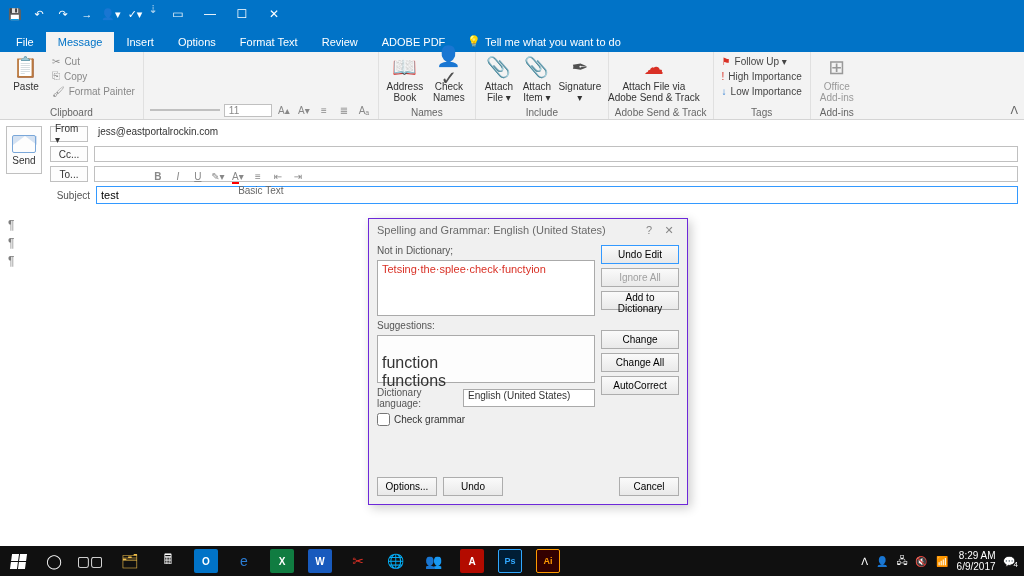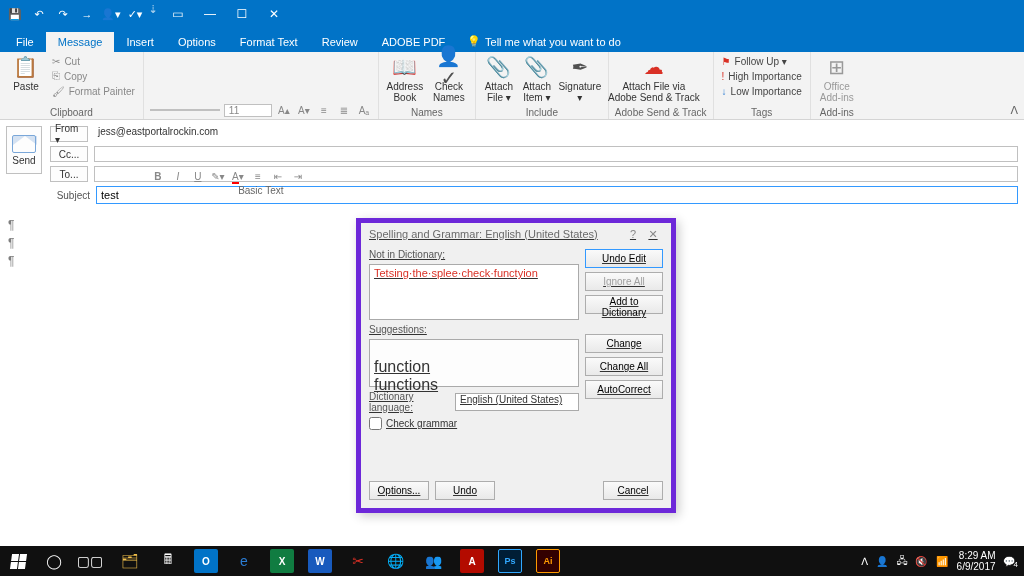--- a/index.html
+++ b/index.html
@@ -48,21 +48,21 @@
 .subj-label { width:38px; font-size:10px; color:#555; text-align:right;}
 .subj-inp { flex:1; height:18px; border:1px solid #3399ff; padding:0 4px; font-size:11px; outline:none;}
 
 
 .msg-body { padding:8px; font-size:11px; line-height:1.5; }
 .para { font-family:Calibri,sans-serif; font-size:12px; }
 .pilcrow { color:#7f7f7f; }
 .squiggly { text-decoration:underline wavy #d93025; text-decoration-thickness:1px;}
 
 
-.dialog { position:absolute; left:356px; top:218px; width:320px; background:#f0f0f0; border:5px solid #6d28d9; box-shadow:3px 3px 10px rgba(0,0,0,.2); font-size:11px;text-decoration:underline; }
+.dialog { position:absolute; left:368px; top:218px; width:320px; background:#f0f0f0; border:1px solid #6d28d9; box-shadow:3px 3px 10px rgba(0,0,0,.2); font-size:11px; }
 .dlg-title { height:22px; display:flex; align-items:center; padding:0 8px; color:#6a6a6a; font-size:11px; }
 .dlg-title .spacer { flex:1; }
 .dlg-close, .dlg-help { width:20px; text-align:center; cursor:pointer; color:#888;}
 .dlg-body { padding:4px 8px 8px 8px; display:flex; gap:6px; }
 .dlg-left { flex:1; display:flex; flex-direction:column; gap:4px; }
 .dlg-right { width:78px; display:flex; flex-direction:column; gap:4px; }
 .dlg-lbl { font-size:10px; color:#555; }
 .dlg-text { border:1px solid #aaa; background:#fff; height:56px; padding:2px 4px; font-size:11px; overflow-y:scroll;}
 .dlg-sugbox { border:1px solid #aaa; background:#fdfdfd; height:48px; padding:18px 4px; font-size:16px; }
 .dlg-btn { height:19px; border:1px solid #adadad; background:linear-gradient(#fafafa,#e9e9e9); font-size:10px; cursor:pointer;}

